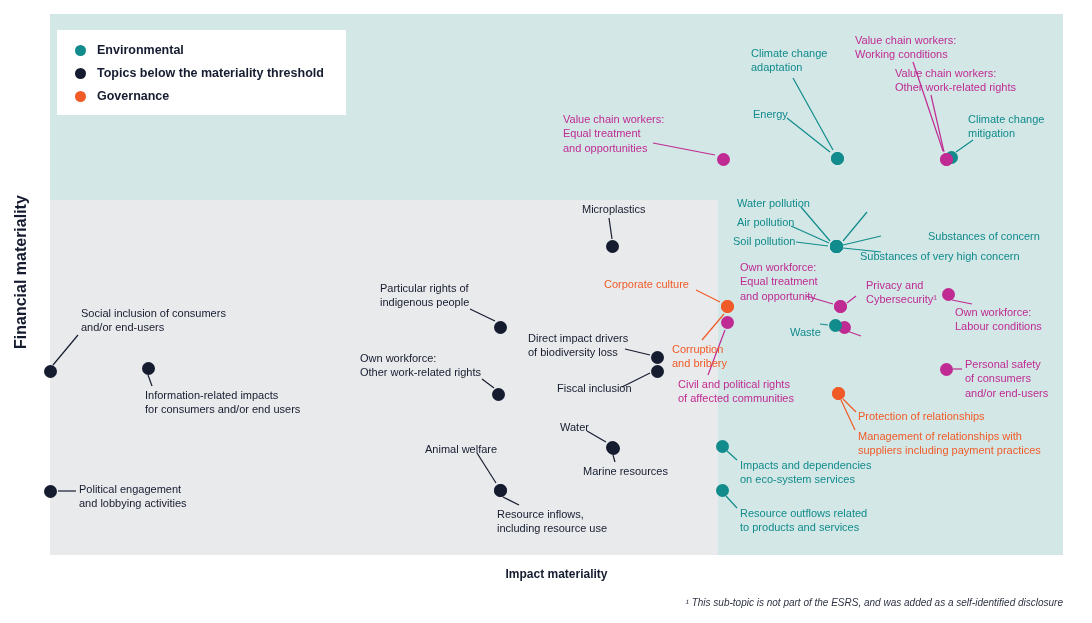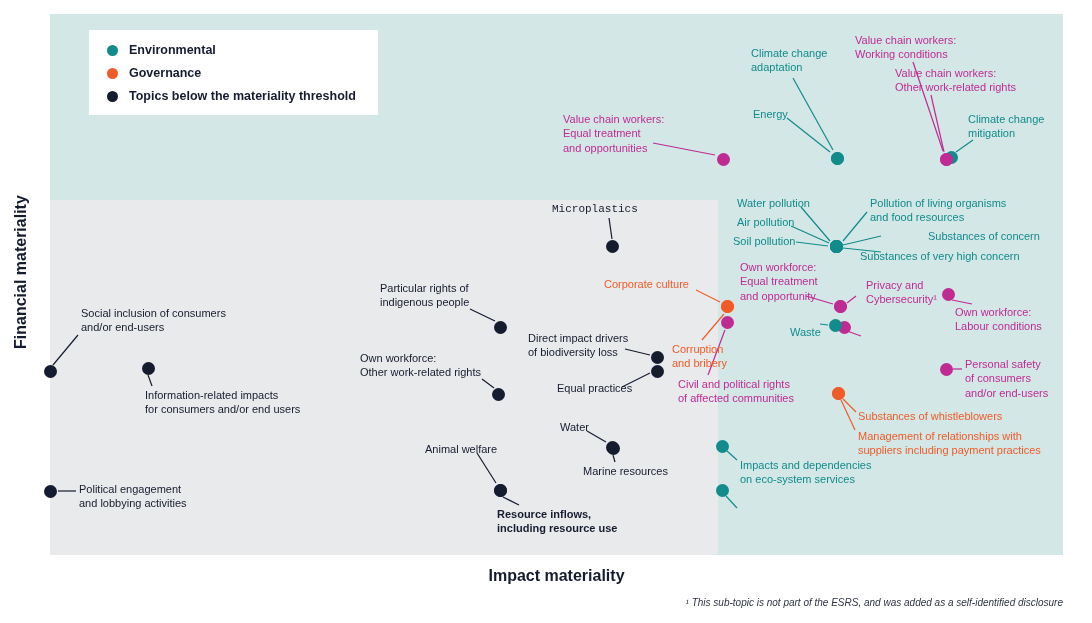--- a/index.html
+++ b/index.html
@@ -9,23 +9,23 @@
   .region-top   { left:50px;  top:14px;  width:1013px; height:186px; }
   .region-left  { left:50px;  top:200px; width:668px;  height:355px; }
   .region-right { left:718px; top:200px; width:345px;  height:355px; }
   .lines { position:absolute; left:0; top:0; pointer-events:none; }
   .points-layer { position:absolute; left:0; top:0; width:100%; height:100%; }
   .dot { position:absolute; width:13px; height:13px; border-radius:50%; }
   .plabel { position:absolute; font-size:11px; line-height:1.3; white-space:pre-line; }
   .ylab { position:absolute; left:12px; top:175px; height:195px; writing-mode:vertical-rl;
           transform:rotate(180deg); font-weight:bold; font-size:16px; color:#161c30; text-align:center; }
   .xlab { position:absolute; left:50px; top:567px; width:1013px; text-align:center;
-          font-weight:bold; font-size:16px; color:#161c30; }
+          font-weight:bold; font-size:12px; color:#161c30; }
   .legend { position:absolute; left:57px; top:30px; width:289px; background:#ffffff;
-            padding:13px 16px 12px 18px; display:flex; flex-direction:column; gap:9px;margin-left:32px; }
+            padding:13px 16px 12px 18px; display:flex; flex-direction:column; gap:9px; }
   .lrow { display:flex; align-items:center; gap:11px; }
   .ldot { width:11px; height:11px; border-radius:50%; flex:0 0 auto; }
   .llabel { font-size:12.5px; font-weight:bold; color:#161c30; white-space:nowrap; }
   .footnote { position:absolute; right:29px; top:597px; font-size:10px; font-style:italic; color:#2c3342; }
 </style>
 </head>
 <body>
 
 <div class="stage">
   <div class="region region-top" style="background: rgb(211, 231, 231);"></div>
@@ -34,26 +34,26 @@
 
   <div class="ylab">Financial materiality</div>
   <div class="xlab">Impact materiality</div>
 
   <div class="legend" id="legend">
       <div class="lrow">
         <span class="ldot" style="background: rgb(17, 139, 139);"></span>
         <span class="llabel">Environmental</span>
       </div>
       <div class="lrow">
+        <span class="ldot" style="background: rgb(22, 28, 48);"></span>
+        <span class="llabel">Topics below the materiality threshold</span>
+      </div>
+      <div class="lrow">
         <span class="ldot" style="background: rgb(240, 91, 40);"></span>
         <span class="llabel">Governance</span>
-      </div>
-      <div class="lrow">
-        <span class="ldot" style="background: rgb(22, 28, 48);"></span>
-        <span class="llabel">Topics below the materiality threshold</span>
       </div>
     </div>
 
   <svg id="lines" class="lines" width="1092" height="623">
       <line x1="653" y1="143" x2="715" y2="155" stroke="#bf2b92" stroke-width="1.2"></line>
       <line x1="793" y1="78" x2="833" y2="150" stroke="#118b8b" stroke-width="1.2"></line>
       <line x1="787" y1="118" x2="830" y2="152" stroke="#118b8b" stroke-width="1.2"></line>
       <line x1="973" y1="140" x2="956" y2="152" stroke="#118b8b" stroke-width="1.2"></line>
       <line x1="913" y1="62" x2="943" y2="151" stroke="#bf2b92" stroke-width="1.2"></line>
       <line x1="931" y1="95" x2="944" y2="152" stroke="#bf2b92" stroke-width="1.2"></line>
@@ -102,30 +102,28 @@
       <div class="dot" style="left: 944.5px; top: 150.5px; background: rgb(17, 139, 139);"></div>
       <div class="plabel" style="left: 968px; top: 112px; color: rgb(17, 139, 139);">Climate change
 mitigation</div>
       <div class="dot" style="left: 939.5px; top: 152.5px; background: rgb(191, 43, 146);"></div>
       <div class="plabel" style="left: 855px; top: 33px; color: rgb(191, 43, 146);">Value chain workers:
 Working conditions</div>
       <div class="dot" style="left: 939.5px; top: 152.5px; background: rgb(191, 43, 146);"></div>
       <div class="plabel" style="left: 895px; top: 66px; color: rgb(191, 43, 146);">Value chain workers:
 Other work-related rights</div>
       <div class="dot" style="left: 605.5px; top: 239.5px; background: rgb(22, 28, 48);"></div>
-      <div class="plabel" style="left: 552px; top: 202px; color: rgb(22, 28, 48); font-family: Liberation Mono, monospace;">Microplastics</div>
+      <div class="plabel" style="left: 582px; top: 202px; color: rgb(22, 28, 48);">Microplastics</div>
       <div class="dot" style="left: 829.5px; top: 239.5px; background: rgb(17, 139, 139);"></div>
       <div class="plabel" style="left: 737px; top: 196px; color: rgb(17, 139, 139);">Water pollution</div>
       <div class="dot" style="left: 829.5px; top: 239.5px; background: rgb(17, 139, 139);"></div>
       <div class="plabel" style="left: 737px; top: 215px; color: rgb(17, 139, 139);">Air pollution</div>
       <div class="dot" style="left: 829.5px; top: 239.5px; background: rgb(17, 139, 139);"></div>
       <div class="plabel" style="left: 733px; top: 234px; color: rgb(17, 139, 139);">Soil pollution</div>
       <div class="dot" style="left: 829.5px; top: 239.5px; background: rgb(17, 139, 139);"></div>
-      <div class="plabel" style="left: 870px; top: 196px; color: rgb(17, 139, 139);">Pollution of living organisms
-and food resources</div>
       <div class="dot" style="left: 829.5px; top: 239.5px; background: rgb(17, 139, 139);"></div>
       <div class="plabel" style="left: 884px; top: 229px; color: rgb(17, 139, 139); margin-left: 44px;">Substances of concern</div>
       <div class="dot" style="left: 829.5px; top: 239.5px; background: rgb(17, 139, 139);"></div>
       <div class="plabel" style="left: 860px; top: 249px; color: rgb(17, 139, 139);">Substances of very high concern</div>
       <div class="dot" style="left: 720.5px; top: 299.5px; background: rgb(240, 91, 40);"></div>
       <div class="plabel" style="left: 604px; top: 277px; color: rgb(240, 91, 40);">Corporate culture</div>
       <div class="dot" style="left: 720.5px; top: 299.5px; background: rgb(240, 91, 40);"></div>
       <div class="plabel" style="left: 672px; top: 342px; color: rgb(240, 91, 40);">Corruption
 and bribery</div>
       <div class="dot" style="left: 720.5px; top: 315.5px; background: rgb(191, 43, 146);"></div>
@@ -142,53 +140,55 @@
       <div class="plabel" style="left: 955px; top: 305px; color: rgb(191, 43, 146);">Own workforce:
 Labour conditions</div>
       <div class="dot" style="left: 837.5px; top: 320.5px; background: rgb(191, 43, 146);"></div>
       <div class="dot" style="left: 828.5px; top: 318.5px; background: rgb(17, 139, 139);"></div>
       <div class="plabel" style="left: 790px; top: 325px; color: rgb(17, 139, 139);">Waste</div>
       <div class="dot" style="left: 939.5px; top: 362.5px; background: rgb(191, 43, 146);"></div>
       <div class="plabel" style="left: 965px; top: 357px; color: rgb(191, 43, 146);">Personal safety
 of consumers
 and/or end-users</div>
       <div class="dot" style="left: 831.5px; top: 386.5px; background: rgb(240, 91, 40);"></div>
-      <div class="plabel" style="left: 858px; top: 409px; color: rgb(240, 91, 40);">Substances of whistleblowers</div>
+      <div class="plabel" style="left: 858px; top: 409px; color: rgb(240, 91, 40);">Protection of relationships</div>
       <div class="dot" style="left: 831.5px; top: 386.5px; background: rgb(240, 91, 40);"></div>
       <div class="plabel" style="left: 858px; top: 429px; color: rgb(240, 91, 40);">Management of relationships with
 suppliers including payment practices</div>
       <div class="dot" style="left: 715.5px; top: 439.5px; background: rgb(17, 139, 139);"></div>
       <div class="plabel" style="left: 740px; top: 458px; color: rgb(17, 139, 139);">Impacts and dependencies
 on eco-system services</div>
       <div class="dot" style="left: 715.5px; top: 483.5px; background: rgb(17, 139, 139);"></div>
+      <div class="plabel" style="left: 740px; top: 506px; color: rgb(17, 139, 139);">Resource outflows related
+to products and services</div>
       <div class="dot" style="left: 43.5px; top: 364.5px; background: rgb(22, 28, 48);"></div>
       <div class="plabel" style="left: 81px; top: 306px; color: rgb(22, 28, 48);">Social inclusion of consumers
 and/or end-users</div>
       <div class="dot" style="left: 141.5px; top: 361.5px; background: rgb(22, 28, 48);"></div>
       <div class="plabel" style="left: 145px; top: 388px; color: rgb(22, 28, 48);">Information-related impacts
 for consumers and/or end users</div>
       <div class="dot" style="left: 43.5px; top: 484.5px; background: rgb(22, 28, 48);"></div>
       <div class="plabel" style="left: 79px; top: 482px; color: rgb(22, 28, 48);">Political engagement
 and lobbying activities</div>
       <div class="dot" style="left: 493.5px; top: 320.5px; background: rgb(22, 28, 48);"></div>
       <div class="plabel" style="left: 380px; top: 281px; color: rgb(22, 28, 48);">Particular rights of
 indigenous people</div>
       <div class="dot" style="left: 491.5px; top: 387.5px; background: rgb(22, 28, 48);"></div>
       <div class="plabel" style="left: 360px; top: 351px; color: rgb(22, 28, 48);">Own workforce:
 Other work-related rights</div>
       <div class="dot" style="left: 650.5px; top: 350.5px; background: rgb(22, 28, 48);"></div>
       <div class="plabel" style="left: 528px; top: 331px; color: rgb(22, 28, 48);">Direct impact drivers
 of biodiversity loss</div>
       <div class="dot" style="left: 650.5px; top: 364.5px; background: rgb(22, 28, 48);"></div>
-      <div class="plabel" style="left: 557px; top: 381px; color: rgb(22, 28, 48);">Equal practices</div>
+      <div class="plabel" style="left: 557px; top: 381px; color: rgb(22, 28, 48);">Fiscal inclusion</div>
       <div class="dot" style="left: 605.5px; top: 440.5px; background: rgb(22, 28, 48);"></div>
       <div class="plabel" style="left: 560px; top: 420px; color: rgb(22, 28, 48);">Water</div>
       <div class="dot" style="left: 606.5px; top: 441.5px; background: rgb(22, 28, 48);"></div>
       <div class="plabel" style="left: 583px; top: 464px; color: rgb(22, 28, 48);">Marine resources</div>
       <div class="dot" style="left: 493.5px; top: 483.5px; background: rgb(22, 28, 48);"></div>
       <div class="plabel" style="left: 425px; top: 442px; color: rgb(22, 28, 48);">Animal welfare</div>
       <div class="dot" style="left: 493.5px; top: 483.5px; background: rgb(22, 28, 48);"></div>
-      <div class="plabel" style="left: 497px; top: 507px; color: rgb(22, 28, 48); font-weight: bold;">Resource inflows,
+      <div class="plabel" style="left: 497px; top: 507px; color: rgb(22, 28, 48);">Resource inflows,
 including resource use</div>
     </div>
 
   <div class="footnote">¹ This sub-topic is not part of the ESRS, and was added as a self-identified disclosure</div>
 </div>
 
 </body></html>

